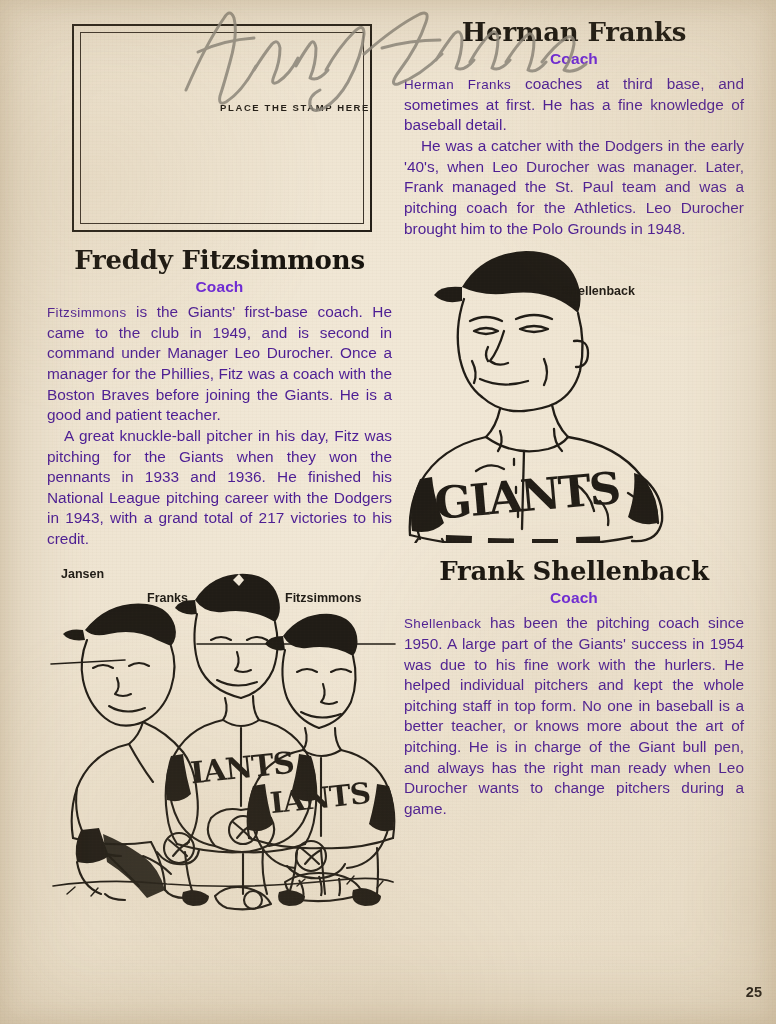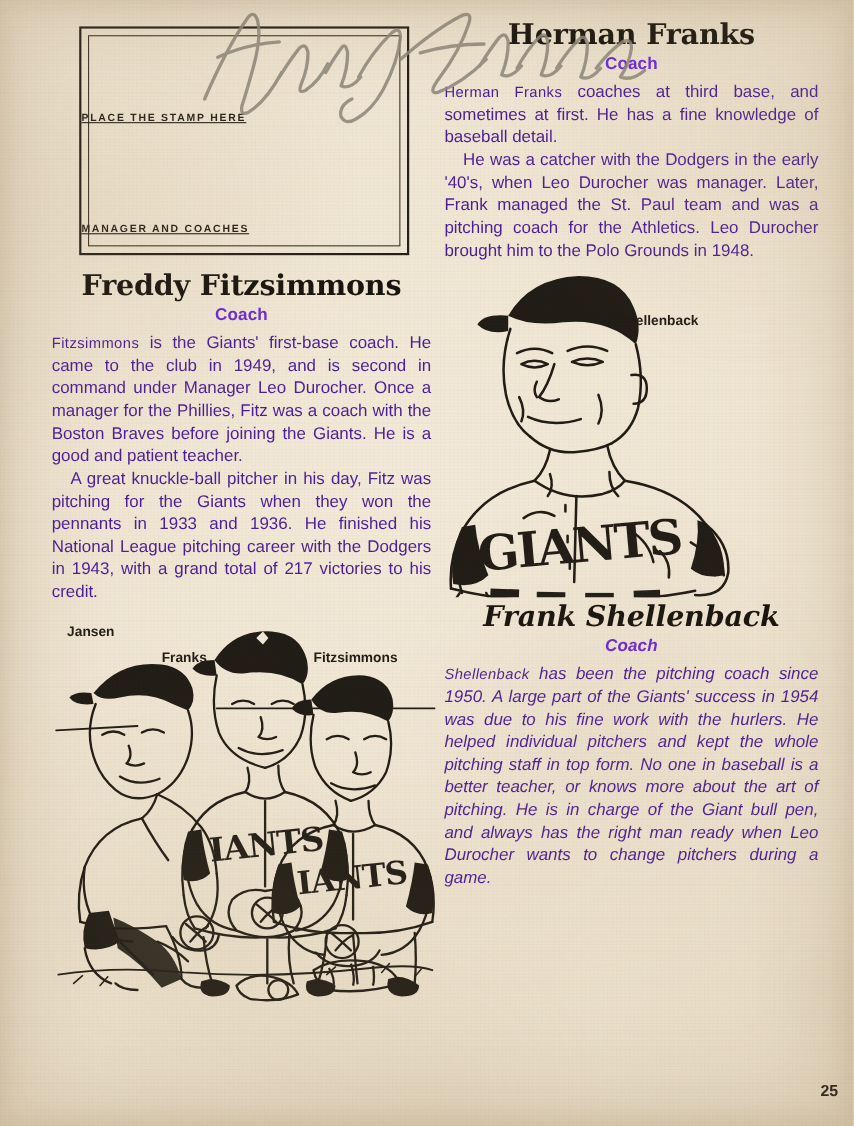--- a/index.html
+++ b/index.html
@@ -44,22 +44,22 @@
 
   
   #stamp-box{
     position:relative;width:300px;height:208px;margin:6px 0 0 25px;
     border:2px solid #241f18;padding:6px;box-sizing:border-box;
   }
   #stamp-inner{
     position:absolute;inset:6px;border:1px solid #3b332a;
   }
   .stamp-text{
-    position:absolute;left:0;right:0;text-align:left;
-    font-size:9.5px;font-weight:bold;letter-spacing:1.6px;color:#241f18;text-decoration:underline;
+    position:absolute;left:0;right:0;text-align:right;
+    font-size:9.5px;font-weight:bold;letter-spacing:1.6px;color:#241f18;
   }
   #stamp-place{top:76px;}
   #stamp-role{top:177px;}
 
   
   .name-head{
     text-align:center;
     font-family:"DejaVu Serif", serif;
     font-weight:bold;
     font-size:26px;
@@ -106,21 +106,20 @@
 </head>
 <body>
 
 <div id="page"></div>
 
 <div class="col" id="left-col">
 
   <div id="stamp-box">
     <div id="stamp-inner"></div>
     <div class="stamp-text" id="stamp-place">PLACE THE STAMP HERE</div>
-    <div class="stamp-text" id="stamp-role">MANAGER AND COACHES</div>
   </div>
 
   <div style="margin-top:14px;">
     <h1 class="name-head">Freddy Fitzsimmons</h1>
     <div class="role-head">Coach</div>
     <div class="body-copy">
       <p><span class="lead">Fitzsimmons</span>
          <span>is the Giants' first-base coach. He came to the club in 1949, and is second in command under Manager Leo Durocher. Once a manager for the Phillies, Fitz was a coach with the Boston Braves before joining the Giants. He is a good and patient teacher.</span></p>
       <p><span>A great knuckle-ball pitcher in his day, Fitz was pitching for the Giants when they won the pennants in 1933 and 1936. He finished his National League pitching career with the Dodgers in 1943, with a grand total of 217 victories to his credit.</span></p>
     </div>
@@ -362,21 +361,21 @@
 
       <g fill="none" stroke="#201c16" stroke-width="2.2" stroke-linecap="round" stroke-linejoin="round">
         <path d="M14 296 Q6 306 10 318 Q26 324 38 316 Q44 306 38 296"></path>
         <path d="M18 304 l0 12 M26 304 l0 14 M34 304 l0 12"></path>
       </g>
 
       <text x="158" y="52" font-family="Liberation Sans, sans-serif" font-size="12.5" font-weight="bold" fill="#201c16">Shellenback</text>
     </svg>
   </div>
 
-  <div style="margin-top:4px;font-style:italic;">
+  <div style="margin-top:14px;">
     <h1 class="name-head">Frank Shellenback</h1>
     <div class="role-head">Coach</div>
     <div class="body-copy">
       <p><span class="lead">Shellenback</span>
          <span>has been the pitching coach since 1950. A large part of the Giants' success in 1954 was due to his fine work with the hurlers. He helped individual pitchers and kept the whole pitching staff in top form. No one in baseball is a better teacher, or knows more about the art of pitching. He is in charge of the Giant bull pen, and always has the right man ready when Leo Durocher wants to change pitchers during a game.</span></p>
     </div>
   </div>
 
 </div>
 

